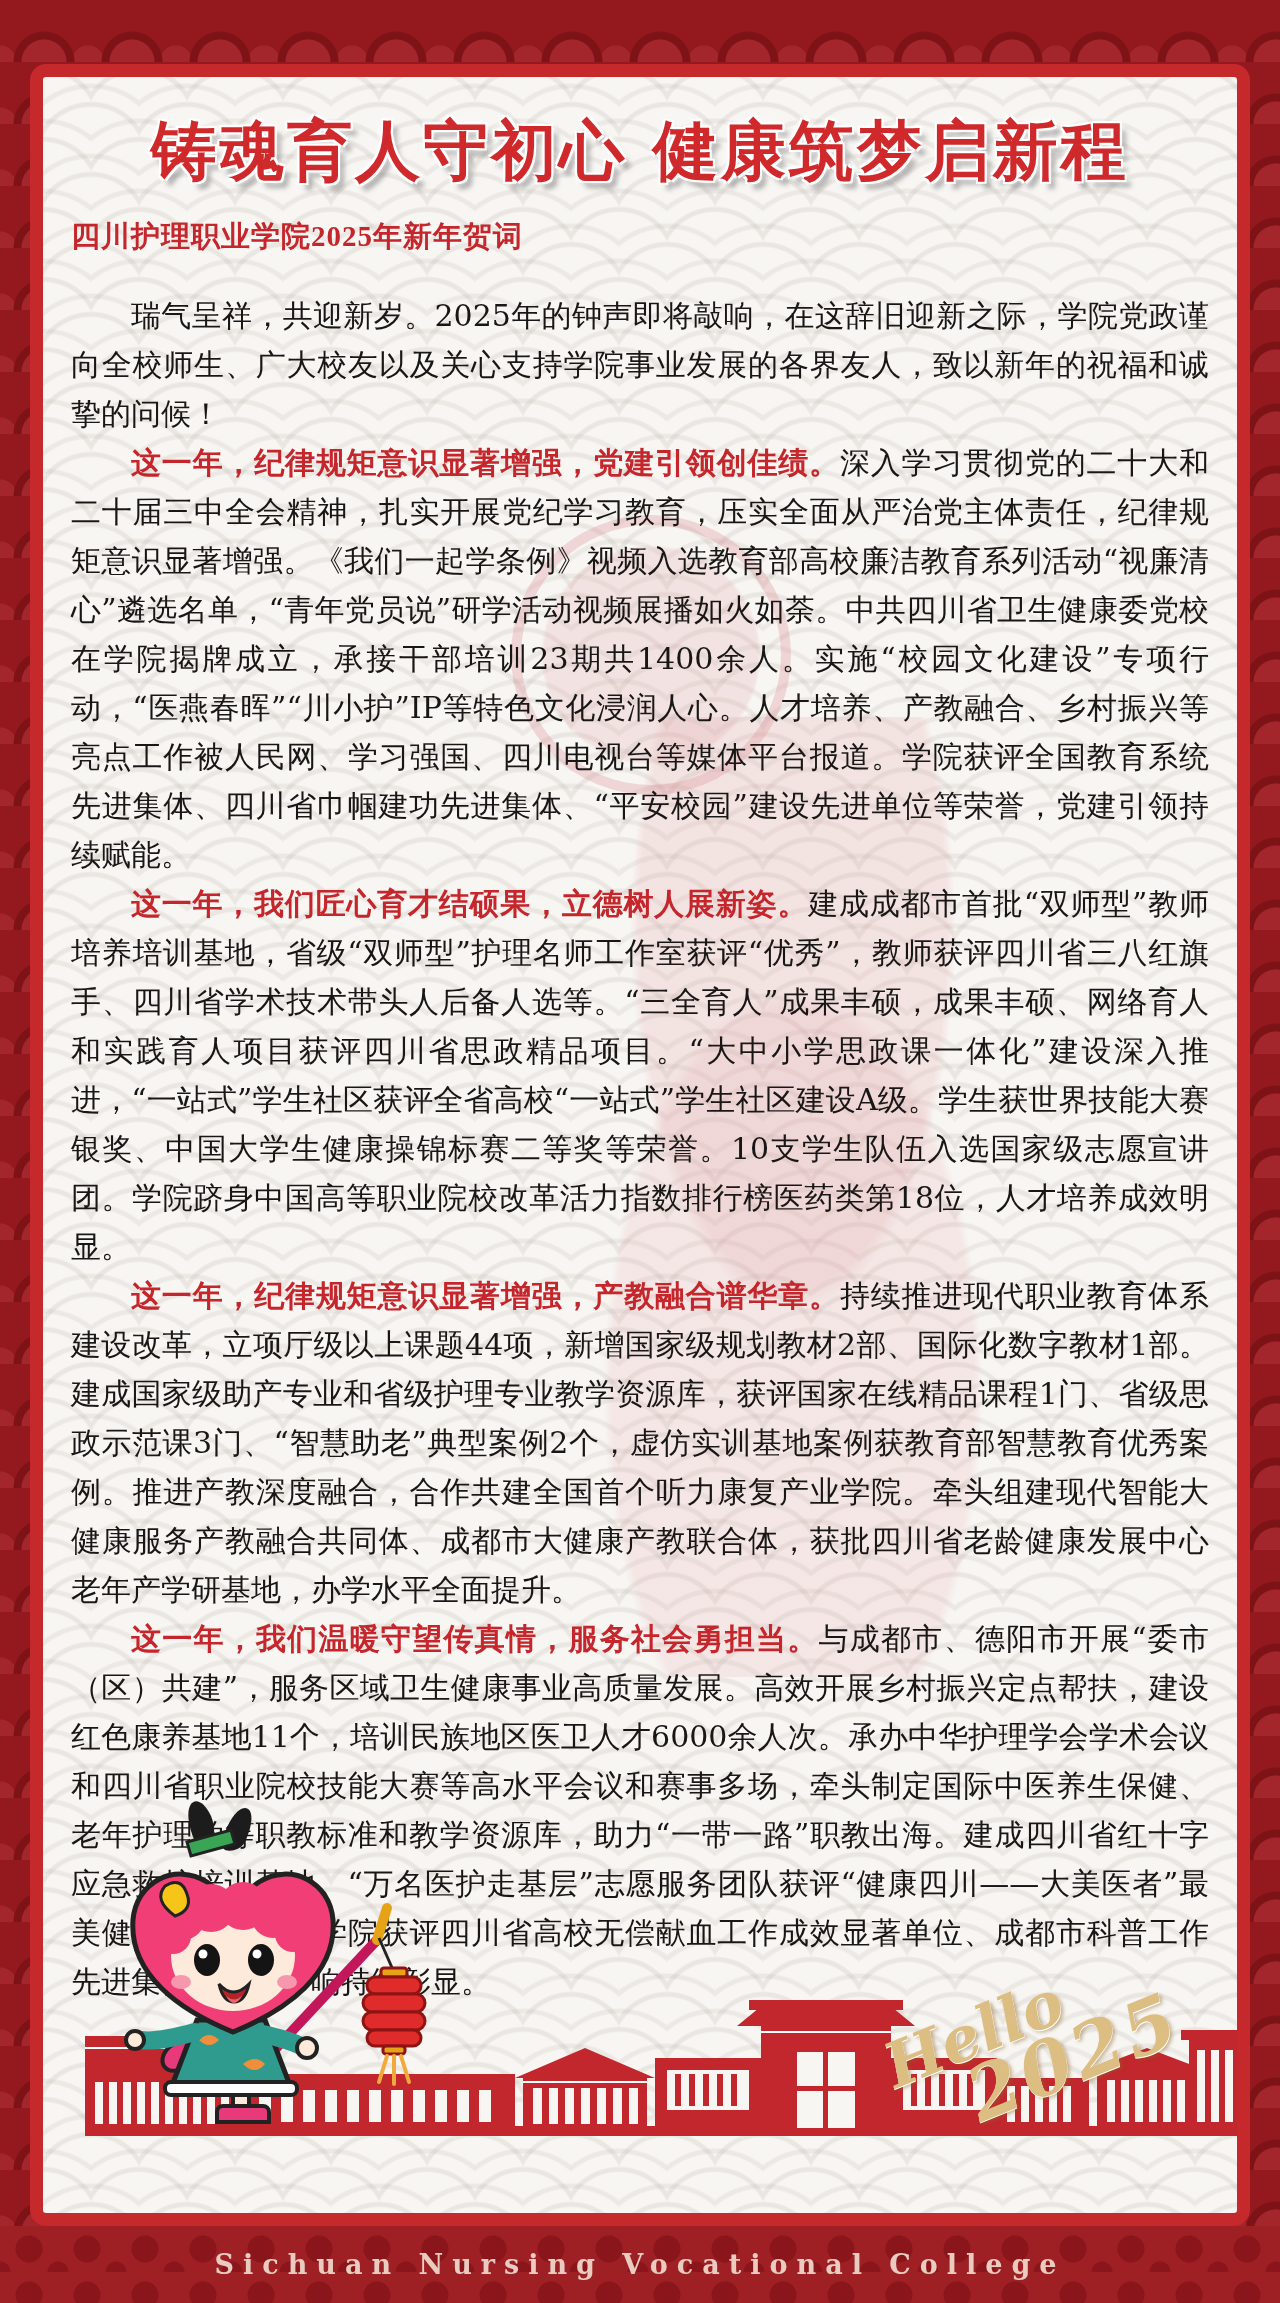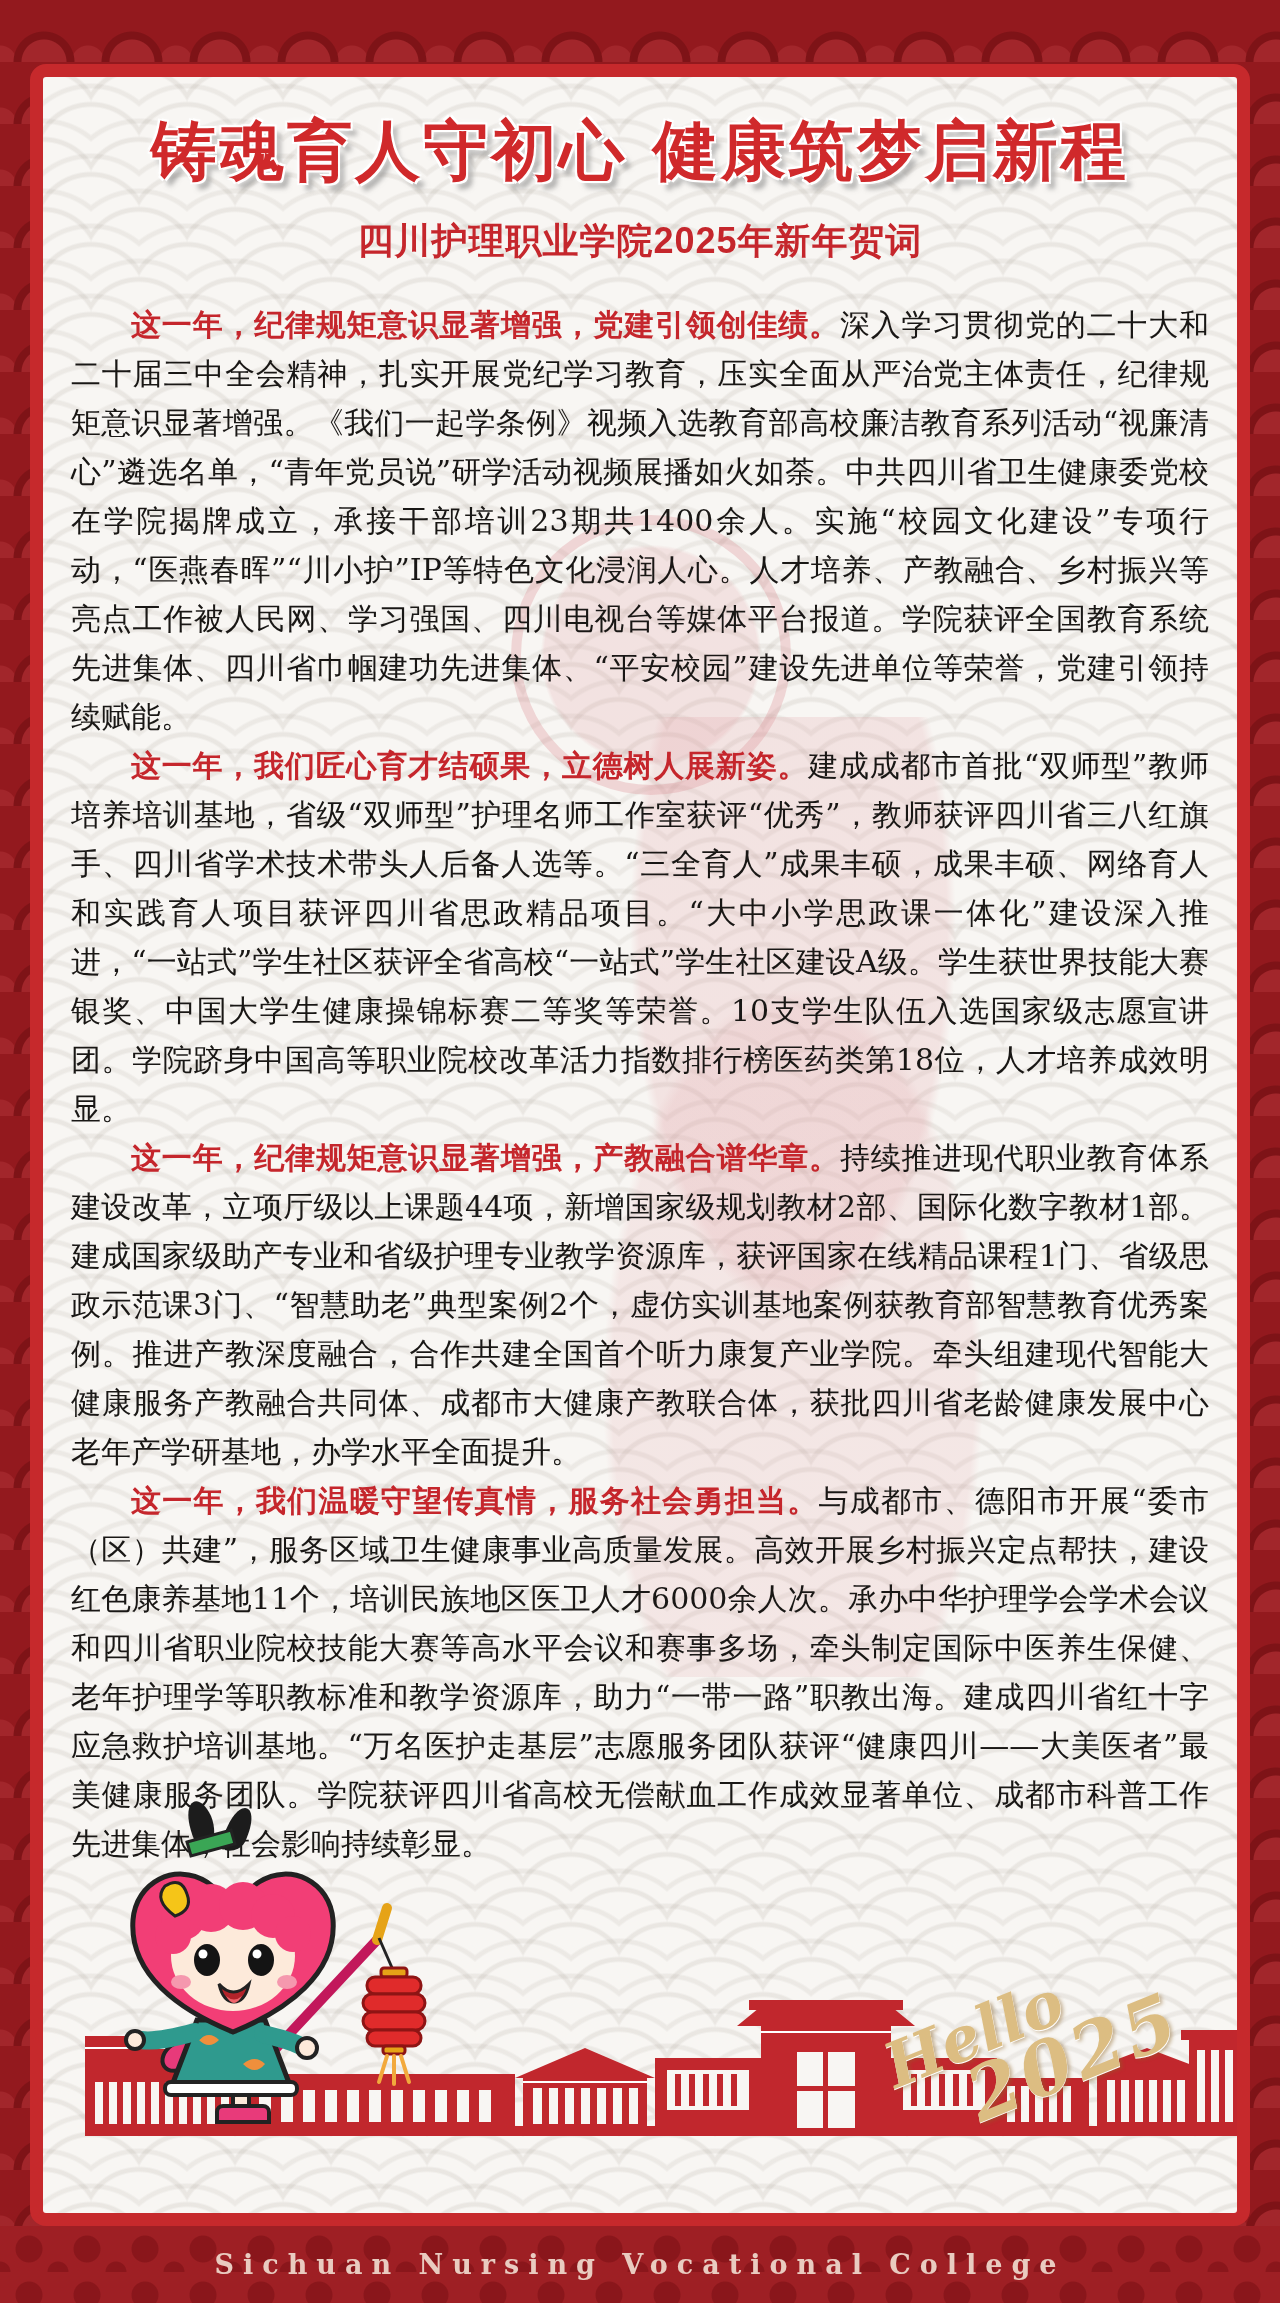--- a/index.html
+++ b/index.html
@@ -42,23 +42,23 @@
   }
   .inner{position:relative; padding:0 28px; z-index:2;}
   h1.title{
     margin:30px 0 0 0; text-align:center;
     font-family:"DejaVu Serif","Liberation Serif",serif;
     font-size:65px; font-weight:bold; letter-spacing:3px; color:#d0292b;
     text-shadow:-2px -2px 0 #fff,2px -2px 0 #fff,-2px 2px 0 #fff,2px 2px 0 #fff,0 0 8px #fff,6px 7px 5px rgba(110,110,110,.55);
     white-space:nowrap;
   }
   h2.subtitle{
-    margin:22px 0 0 0; text-align:center;
-    font-family:Liberation Sans, sans-serif;
-    font-size:36px; font-weight:bold; color:#c5262c; letter-spacing:1px;
+    margin:22px 0 0 0; text-align:left;
+    font-family:Liberation Serif, serif;
+    font-size:29px; font-weight:bold; color:#c5262c; letter-spacing:1px;
   }
   .letter{
     margin-top:34px;
     font-family:"DejaVu Serif","Liberation Serif",serif;
     font-size:30px; line-height:49px; color:#191715;
     text-align:justify;
   }
   .letter p{margin:0; text-indent:2em;}
   .letter p.greeting{text-indent:0;}
   .lead{color:#c5262c; font-weight:bold;}
@@ -97,20 +97,21 @@
 
   <div class="frame">
     <div class="watermark-seal"></div>
     <div class="watermark-figure"></div>
 
     <div class="inner">
       <h1 class="title">铸魂育人守初心 健康筑梦启新程</h1>
       <h2 class="subtitle">四川护理职业学院2025年新年贺词</h2>
 
       <div class="letter">
+        <p class="para"><span class="lead"></span><span>瑞气呈祥，共迎新岁。2025年的钟声即将敲响，在这辞旧迎新之际，学院党政谨向全校师生、广大校友以及关心支持学院事业发展的各界友人，致以新年的祝福和诚挚的问候！</span></p>
         <p class="para"><span class="lead">这一年，纪律规矩意识显著增强，党建引领创佳绩。</span><span>深入学习贯彻党的二十大和二十届三中全会精神，扎实开展党纪学习教育，压实全面从严治党主体责任，纪律规矩意识显著增强。《我们一起学条例》视频入选教育部高校廉洁教育系列活动“视廉清心”遴选名单，“青年党员说”研学活动视频展播如火如荼。中共四川省卫生健康委党校在学院揭牌成立，承接干部培训23期共1400余人。实施“校园文化建设”专项行动，“医燕春晖”“川小护”IP等特色文化浸润人心。人才培养、产教融合、乡村振兴等亮点工作被人民网、学习强国、四川电视台等媒体平台报道。学院获评全国教育系统先进集体、四川省巾帼建功先进集体、“平安校园”建设先进单位等荣誉，党建引领持续赋能。</span></p>
         <p class="para"><span class="lead">这一年，我们匠心育才结硕果，立德树人展新姿。</span><span>建成成都市首批“双师型”教师培养培训基地，省级“双师型”护理名师工作室获评“优秀”，教师获评四川省三八红旗手、四川省学术技术带头人后备人选等。“三全育人”成果丰硕，成果丰硕、网络育人和实践育人项目获评四川省思政精品项目。“大中小学思政课一体化”建设深入推进，“一站式”学生社区获评全省高校“一站式”学生社区建设A级。学生获世界技能大赛银奖、中国大学生健康操锦标赛二等奖等荣誉。10支学生队伍入选国家级志愿宣讲团。学院跻身中国高等职业院校改革活力指数排行榜医药类第18位，人才培养成效明显。</span></p>
         <p class="para"><span class="lead">这一年，纪律规矩意识显著增强，产教融合谱华章。</span><span>持续推进现代职业教育体系建设改革，立项厅级以上课题44项，新增国家级规划教材2部、国际化数字教材1部。建成国家级助产专业和省级护理专业教学资源库，获评国家在线精品课程1门、省级思政示范课3门、“智慧助老”典型案例2个，虚仿实训基地案例获教育部智慧教育优秀案例。推进产教深度融合，合作共建全国首个听力康复产业学院。牵头组建现代智能大健康服务产教融合共同体、成都市大健康产教联合体，获批四川省老龄健康发展中心老年产学研基地，办学水平全面提升。</span></p>
         <p class="para"><span class="lead">这一年，我们温暖守望传真情，服务社会勇担当。</span><span>与成都市、德阳市开展“委市（区）共建”，服务区域卫生健康事业高质量发展。高效开展乡村振兴定点帮扶，建设红色康养基地11个，培训民族地区医卫人才6000余人次。承办中华护理学会学术会议和四川省职业院校技能大赛等高水平会议和赛事多场，牵头制定国际中医养生保健、老年护理学等职教标准和教学资源库，助力“一带一路”职教出海。建成四川省红十字应急救护培训基地。“万名医护走基层”志愿服务团队获评“健康四川——大美医者”最美健康服务团队。学院获评四川省高校无偿献血工作成效显著单位、成都市科普工作先进集体，社会影响持续彰显。</span></p>
 
       </div>
 
     </div>
 
     <svg class="skyline" viewBox="0 0 1176 150" preserveAspectRatio="none">

